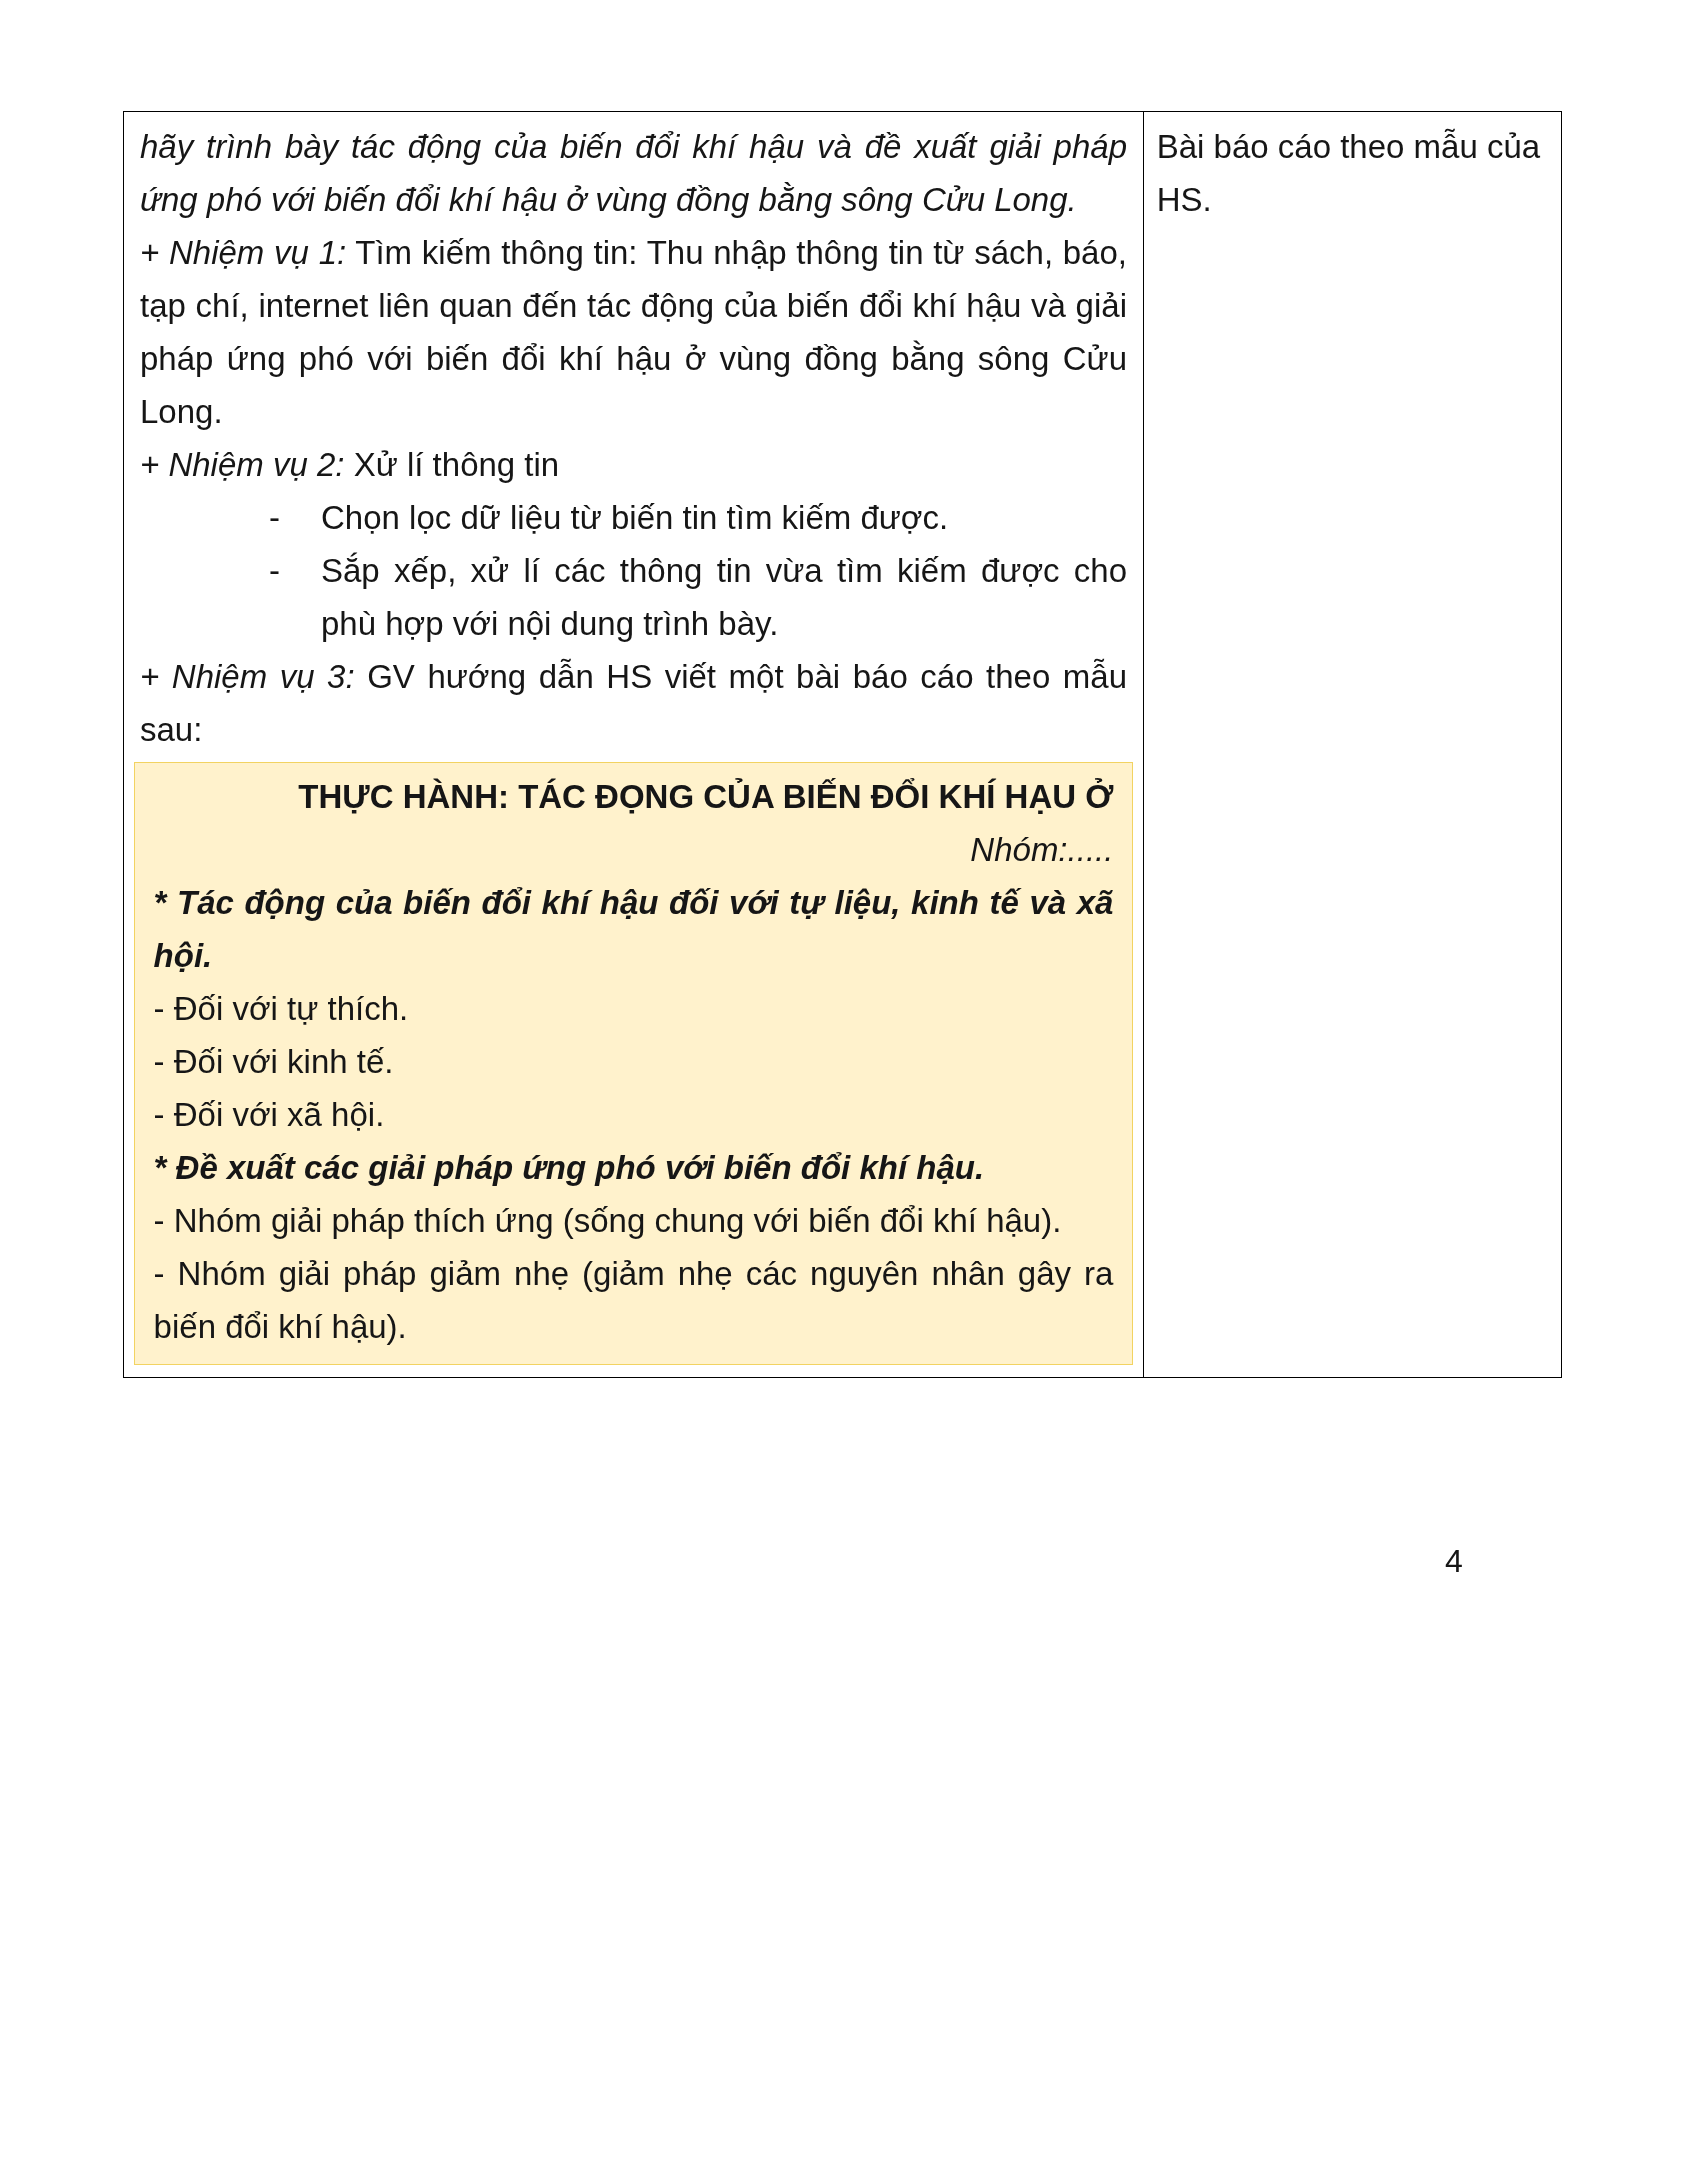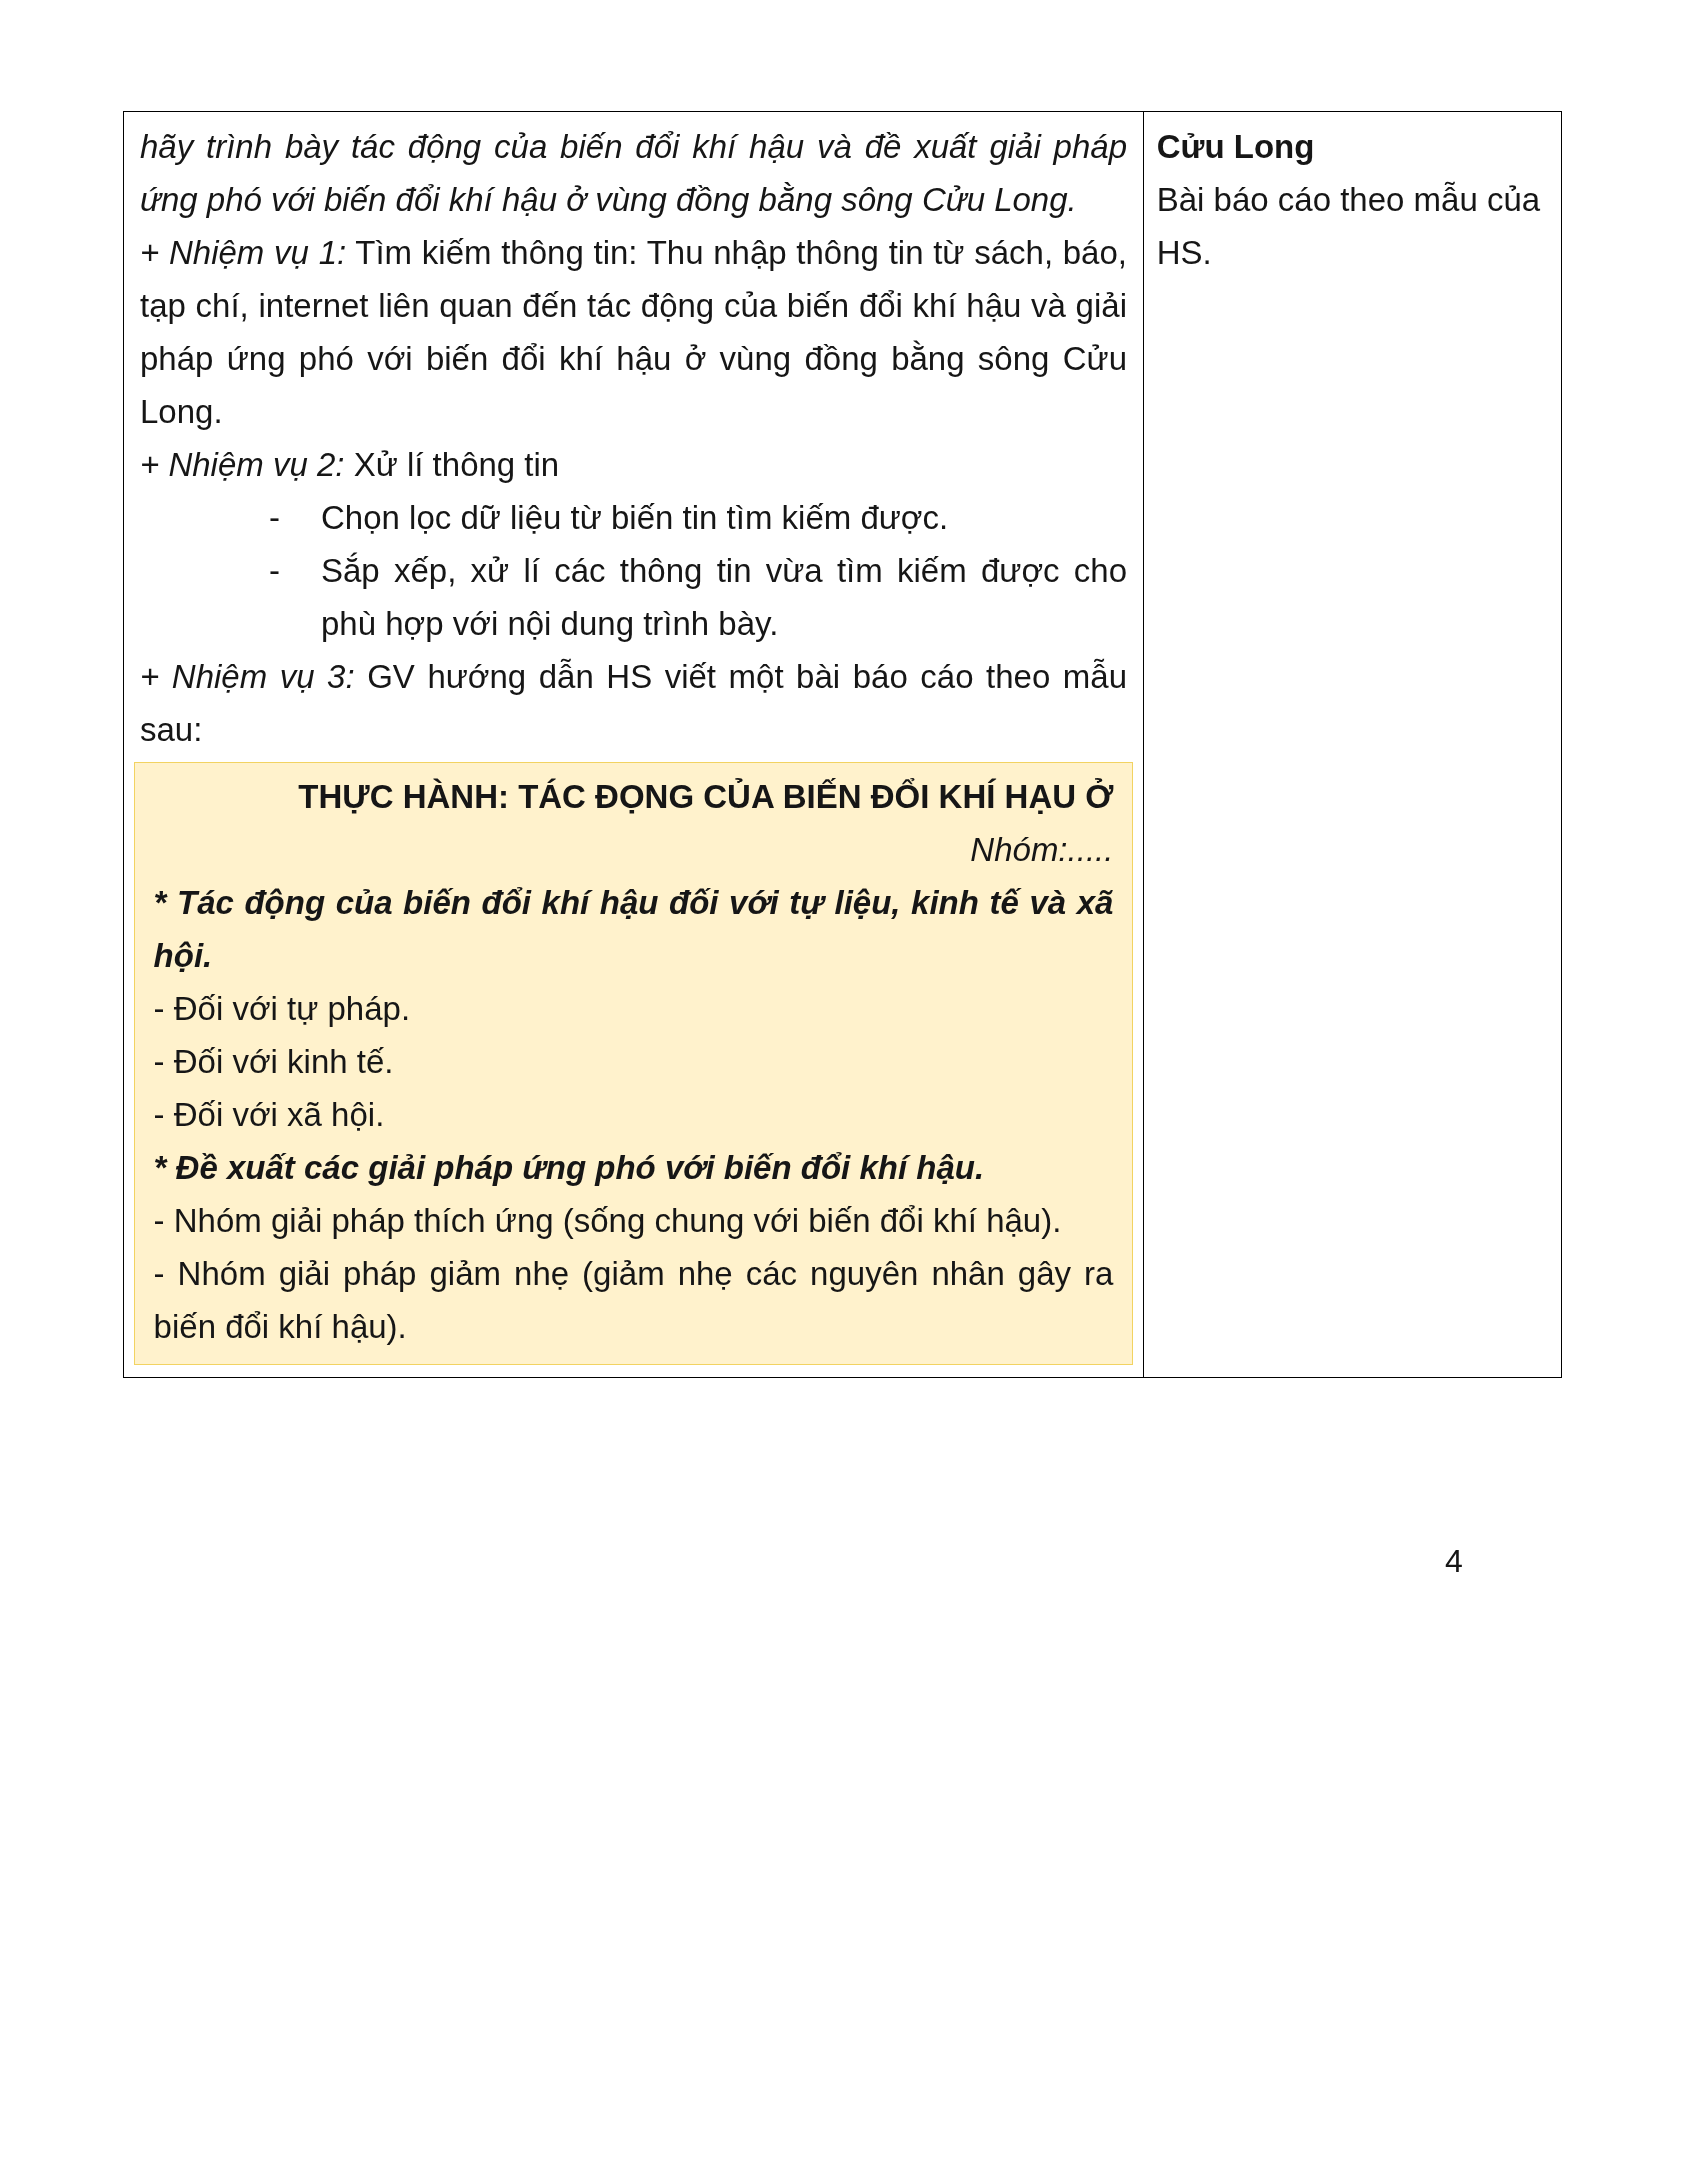--- a/index.html
+++ b/index.html
@@ -94,39 +94,38 @@
 
       <div class="report-box">
 
         <p class="para center bold">THỰC HÀNH: TÁC ĐỌNG CỦA BIẾN ĐỔI KHÍ HẠU Ở</p>
 
 
         <p class="para center italic">Nhóm:.....</p>
 
         <p class="para bolditalic justify">* Tác động của biến đổi khí hậu đối với tự liệu, kinh tế và xã hội.</p>
 
-        <p class="para">- Đối với tự pháp.</p>
+        <p class="para">- Đối với tự thích.</p>
 
         <p class="para">- Đối với kinh tế.</p>
 
         <p class="para">- Đối với xã hội.</p>
 
         <p class="para bolditalic justify">* Đề xuất các giải pháp ứng phó với biến đổi khí hậu.</p>
 
         <p class="para justify">- Nhóm giải pháp thích ứng (sống chung với biến đổi khí hậu).</p>
 
         <p class="para justify">- Nhóm giải pháp giảm nhẹ (giảm nhẹ các nguyên nhân gây ra biến đổi khí hậu).</p>
 
       </div>
 
     </div>
 
     <div class="cell cell-right">
 
-      <p class="para bold">Cửu Long</p>
 
       <p class="para">Bài báo cáo theo mẫu của HS.</p>
 
     </div>
 
   </div>
 
   <div class="page-number">4</div>
 
 </div>

